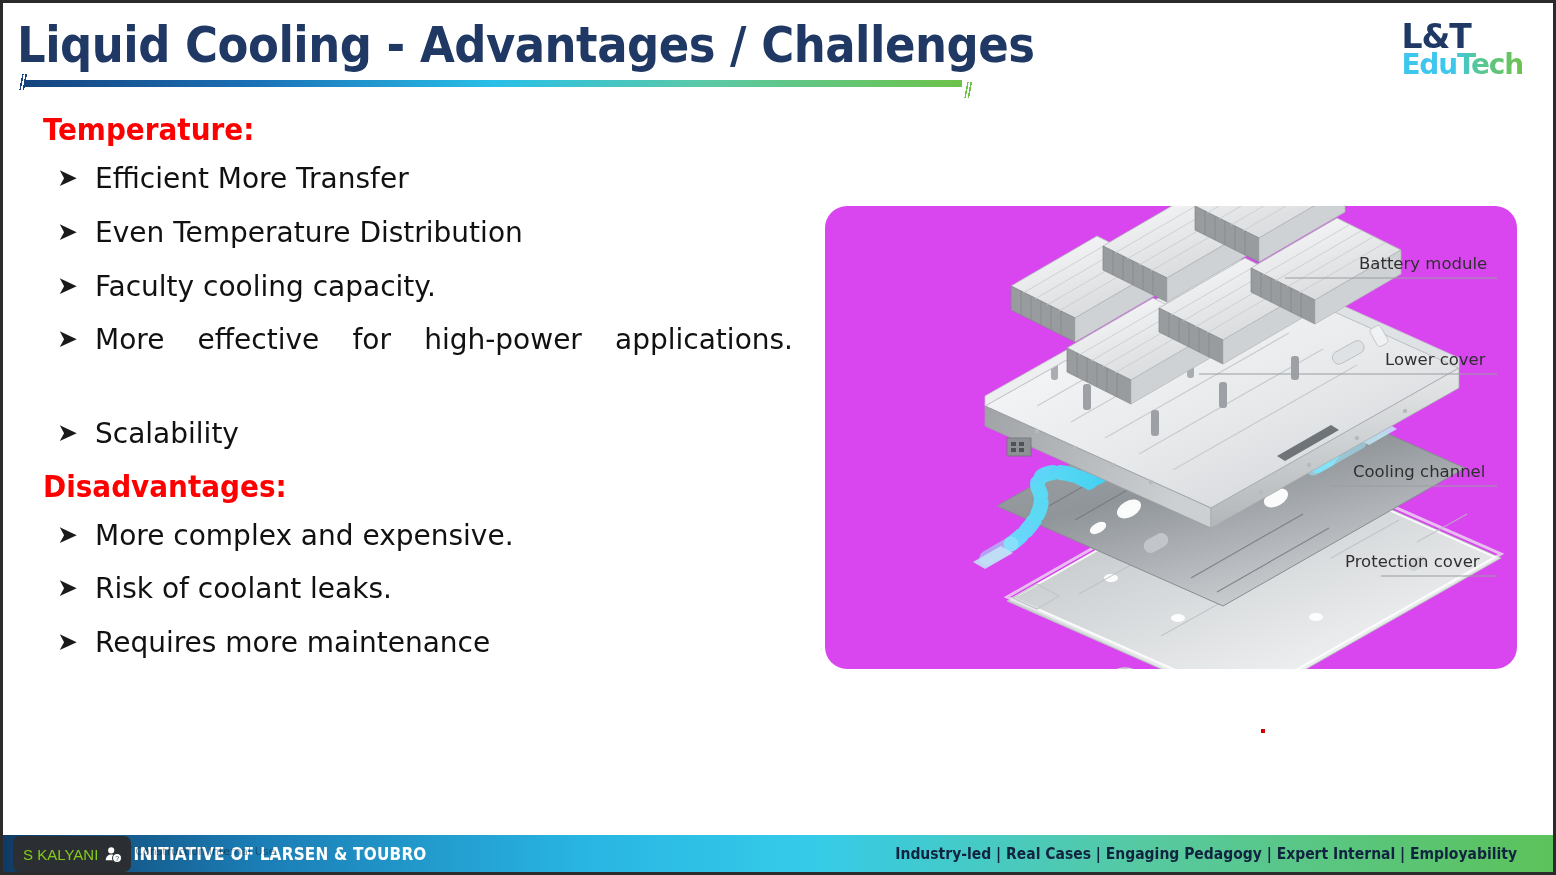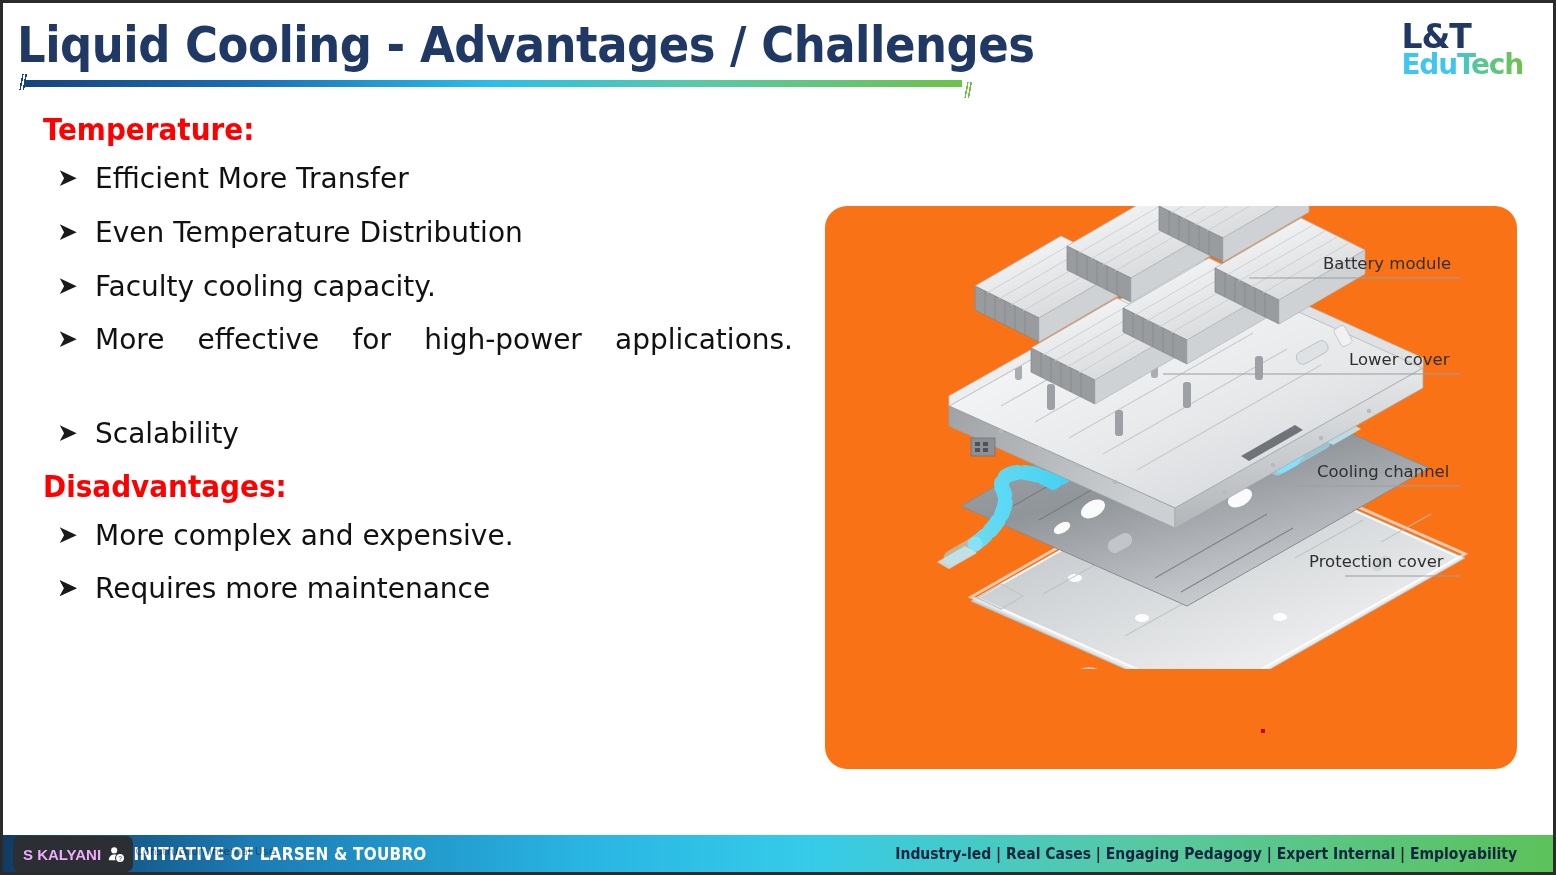--- a/index.html
+++ b/index.html
@@ -74,24 +74,25 @@
     position:absolute; left:14px; top:1px;
     font-size:25px; color:#1a1a1a; line-height:1.4;
   }
   ul.bullets li.justify { text-align:justify; padding-right:10px; }
   ul.bullets li.justify > .txt { display:block; }
   ul.bullets li.justify > .txt::after { content:""; display:inline-block; width:100%; }
 
   
   .figure {
     position:absolute; left:822px; top:203px;
-    width:692px; height:563px;
-    background:#f97316;
+    width:692px; height:463px;
+    background:#d946ef;
     border-radius:22px;
     overflow:hidden;
+    padding-left:36px;
   }
   .figure svg { display:block; width:692px; height:463px; }
   .fig-label {
     font-family:"DejaVu Sans","Liberation Sans",sans-serif;
     font-size:16.5px; fill:#2f2f2f; font-weight:500;
   }
 
   
   .red-dot { position:absolute; left:1258px; top:726px; width:4px; height:4px; background:#cc0000; }
 
@@ -119,22 +120,22 @@
     white-space:nowrap; pointer-events:none;
   }
   .name-pill {
     position:absolute; left:10px; bottom:0px;
     height:36px; min-width:118px;
     background:#2b2f33; border-radius:7px;
     display:flex; align-items:center; gap:6px;
     padding:0 8px 0 10px;
   }
   .name-pill .pill-text {
-    color:#f0abfc; font-size:15px;
-    font-family:"Liberation Sans",sans-serif; white-space:nowrap;font-weight:bold;
+    color:#84cc16; font-size:15px;
+    font-family:"Liberation Sans",sans-serif; white-space:nowrap;
   }
   .pill-icon { width:18px; height:18px; flex:0 0 auto; }
 </style>
 </head>
 <body>
 
 <div class="slide">
 
   <div class="title-wrap">
     <div class="slide-title">Liquid Cooling - Advantages / Challenges</div>
@@ -177,20 +178,21 @@
     </ul>
 
     <div class="section-head second">Disadvantages:</div>
     <ul class="bullets">
       <li>
         <span class="arrow">➤</span>
         <span>More complex and expensive.</span>
       </li>
       <li>
         <span class="arrow">➤</span>
+        <span>Risk of coolant leaks.</span>
       </li>
       <li>
         <span class="arrow">➤</span>
         <span>Requires more maintenance</span>
       </li>
     </ul>
   </div>
 
   <div class="figure">
     <svg viewBox="0 0 692 463" xmlns="http://www.w3.org/2000/svg">

